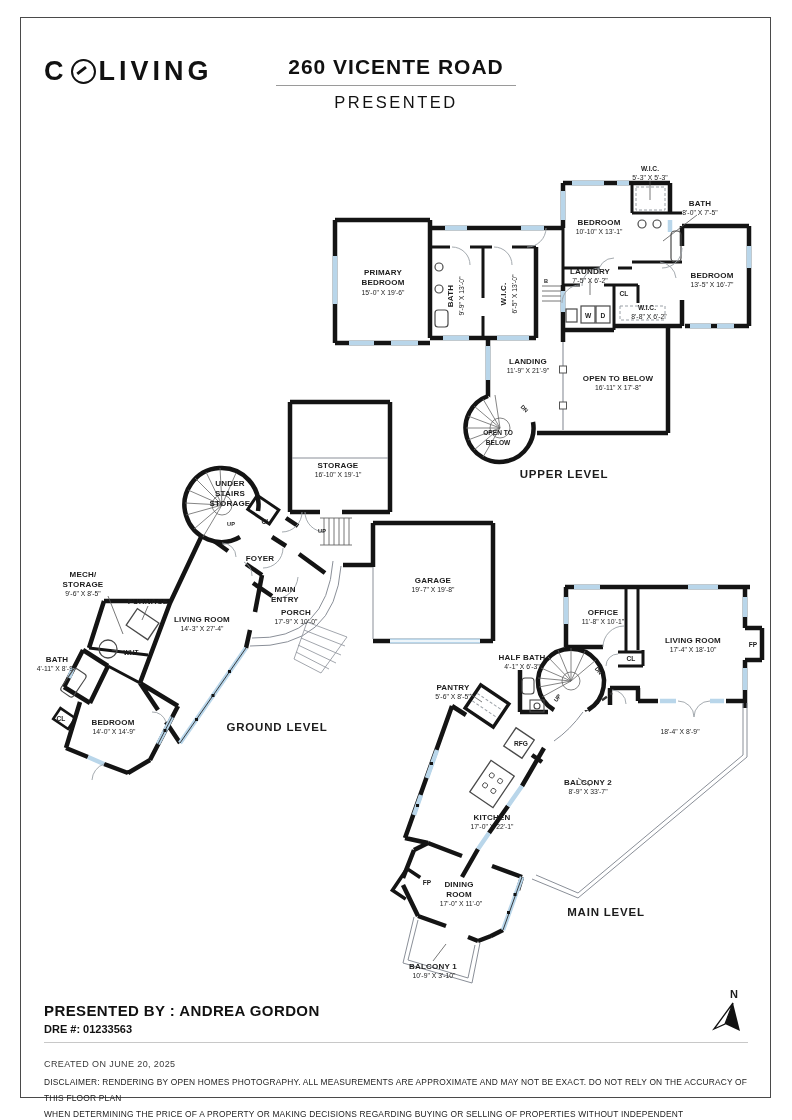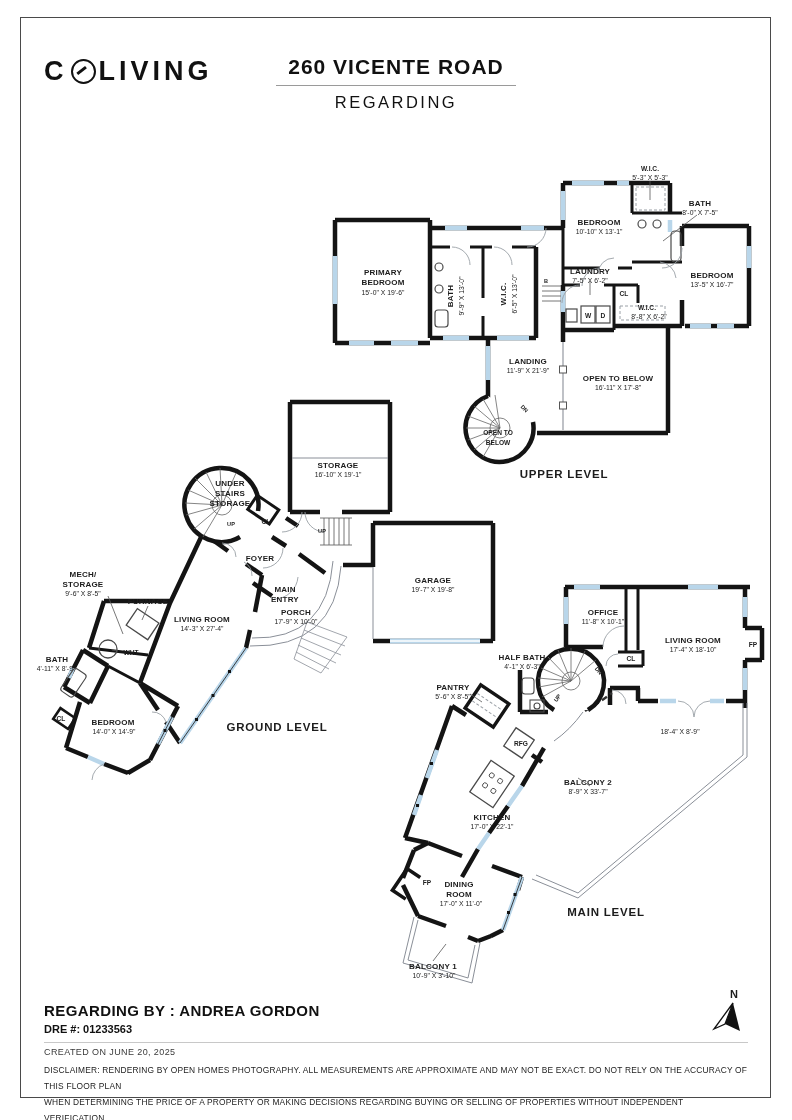--- a/index.html
+++ b/index.html
@@ -16,21 +16,21 @@
         background:#111;transform:rotate(-38deg);}
   .titleblock{position:absolute;left:246px;top:55px;width:300px;text-align:center;}
   .title{font-size:21px;font-weight:bold;letter-spacing:1px;}
   .title-rule{margin:6px auto 0;width:240px;border-top:1px solid #9a9a9a;}
   .subtitle{margin-top:7px;font-size:16.5px;font-weight:400;letter-spacing:2.5px;}
   
   .footer{position:absolute;left:44px;top:1002px;width:704px;}
   .presented{font-size:15px;font-weight:bold;letter-spacing:.4px;}
   .dre{font-size:11px;font-weight:bold;margin-top:4px;}
   .foot-rule{border-top:1px solid #c8c8c8;margin-top:7px;}
-  .created{font-size:9px;color:#3a3a3a;margin-top:4px;letter-spacing:.4px;}
+  .created{font-size:9px;color:#3a3a3a;margin-top:16px;letter-spacing:.4px;}
   .disc{font-size:8.4px;color:#222;margin-top:6px;letter-spacing:.2px;line-height:1.9;}
   svg{position:absolute;left:0;top:0;}
   svg text{font-family:"Liberation Sans",sans-serif;fill:#1c1c1c;}
   .rm{font-size:8px;font-weight:bold;text-anchor:middle;letter-spacing:.2px;}
   .dm{font-size:6.8px;text-anchor:middle;}
   .sm{font-size:6.6px;font-weight:bold;text-anchor:middle;}
   .xs{font-size:5.6px;font-weight:bold;text-anchor:middle;}
   .lvl{font-size:11.5px;font-weight:bold;text-anchor:middle;letter-spacing:.8px;}
 </style>
 </head>
@@ -41,21 +41,21 @@
 
   <div class="logo">
     <span>C</span>
       <span class="o-ic"></span>
       <span>LIVING</span>
   </div>
 
   <div class="titleblock">
     <div class="title">260 VICENTE ROAD</div>
     <div class="title-rule"></div>
-    <div class="subtitle">REGARDING</div>
+    <div class="subtitle">PRESENTED</div>
   </div>
 
   <svg width="792" height="1120" viewBox="0 0 792 1120">
 
     <g>
 
       <path fill="none" stroke="#141414" stroke-width="4.5" d="
         M335,220 H430 M335,220 V343 M335,343 H430 M430,220 V338
         M536,247 V338 M430,338 H536 M430,228 H563
         M563,183 H670 M563,183 V228 M670,183 V213
@@ -369,21 +369,21 @@
     </g>
 
     <g>
       <polygon points="733,1003 740,1031 725,1024" fill="#111"></polygon>
       <polygon points="733,1003 725,1024 714,1029" fill="#fff" stroke="#111" stroke-width="1.3"></polygon>
       <text x="734" y="998" text-anchor="middle" font-size="11" font-weight="bold">N</text>
     </g>
   </svg>
 
   <div class="footer">
-    <div class="presented">REGARDING BY : ANDREA GORDON</div>
+    <div class="presented">PRESENTED BY : ANDREA GORDON</div>
     <div class="dre">DRE #: 01233563</div>
     <div class="foot-rule"></div>
     <div class="created">CREATED ON JUNE 20, 2025</div>
     <div class="disc">
       <span>DISCLAIMER: RENDERING BY OPEN HOMES PHOTOGRAPHY. ALL MEASUREMENTS ARE APPROXIMATE AND MAY NOT BE EXACT. DO NOT RELY ON THE ACCURACY OF THIS FLOOR PLAN</span><br>
       <span>WHEN DETERMINING THE PRICE OF A PROPERTY OR MAKING DECISIONS REGARDING BUYING OR SELLING OF PROPERTIES WITHOUT INDEPENDENT VERIFICATION.</span>
     </div>
   </div>
 </div>
 

